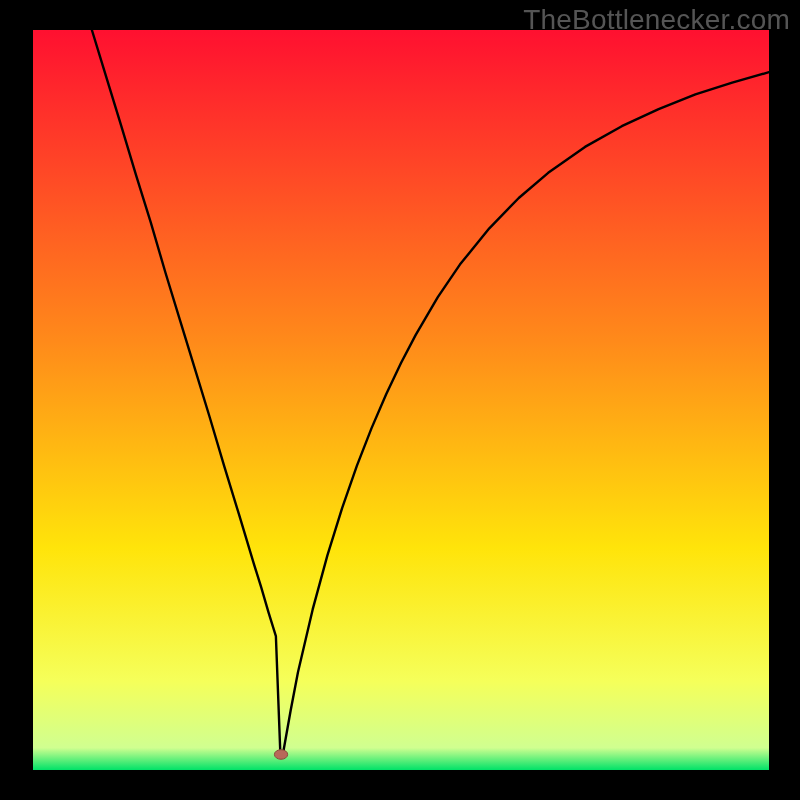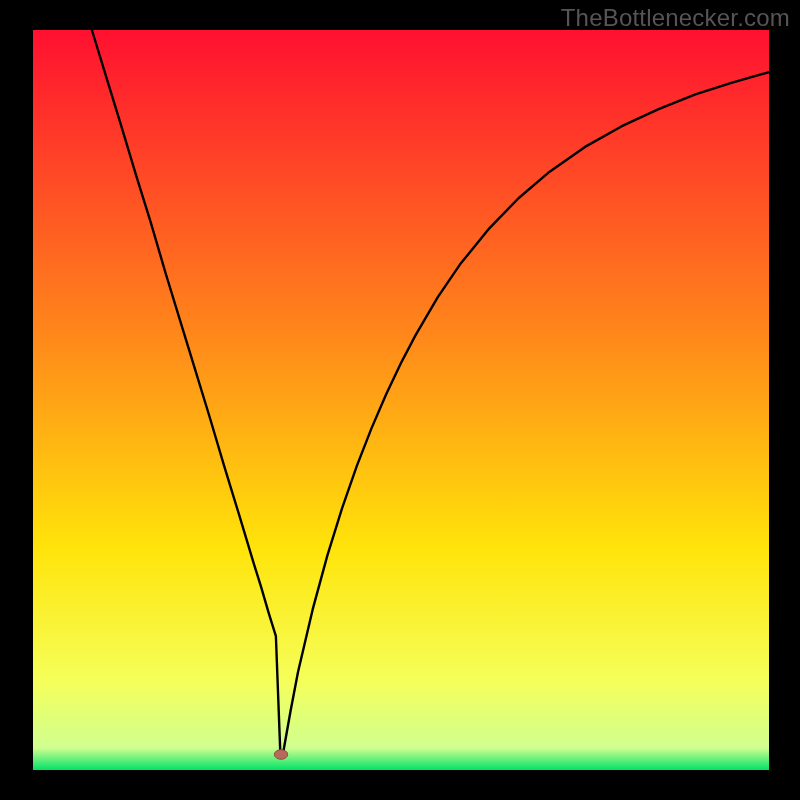--- a/index.html
+++ b/index.html
@@ -14,21 +14,21 @@
   .chart-outer {
     position: relative;
     width: 800px;
     height: 800px;
   }
   .attribution {
     position: absolute;
     top: 4px;
     right: 10px;
     color: #555555;
-    font-size: 24px;
+    font-size: 28px;
     font-weight: 400;
     letter-spacing: 0.2px;
     user-select: none;
     z-index: 3;
   }
   svg {
     position: absolute;
     top: 0;
     left: 0;
   }

